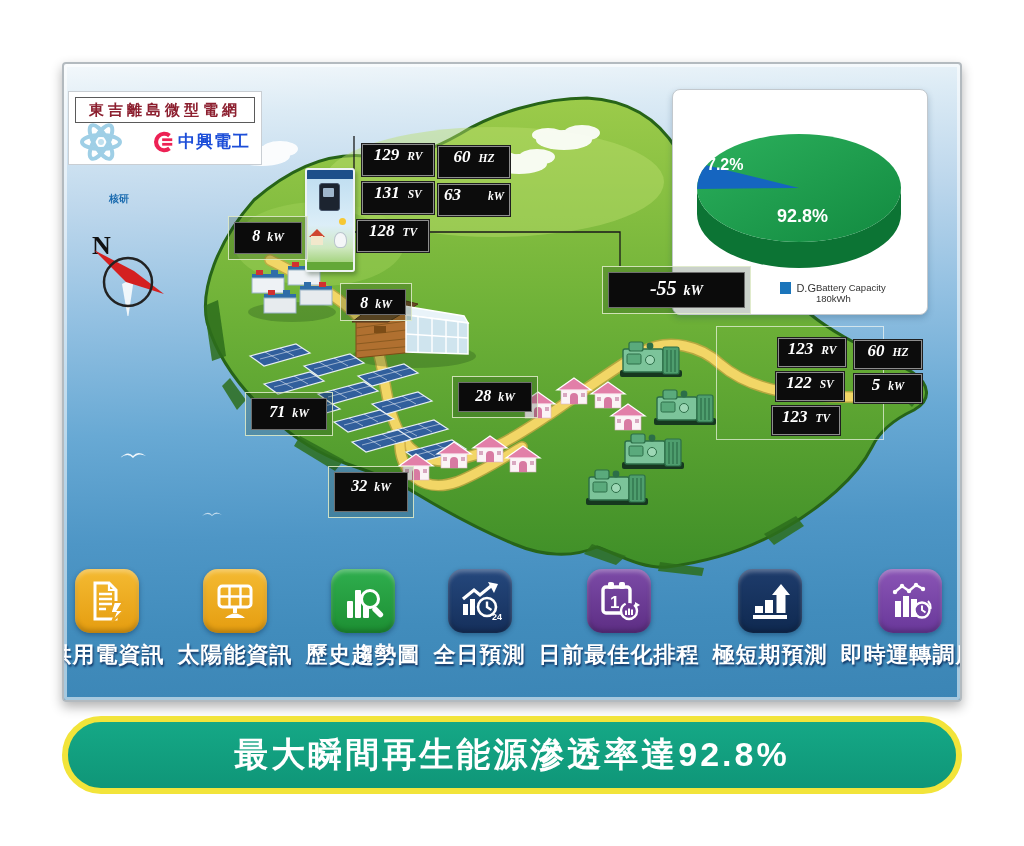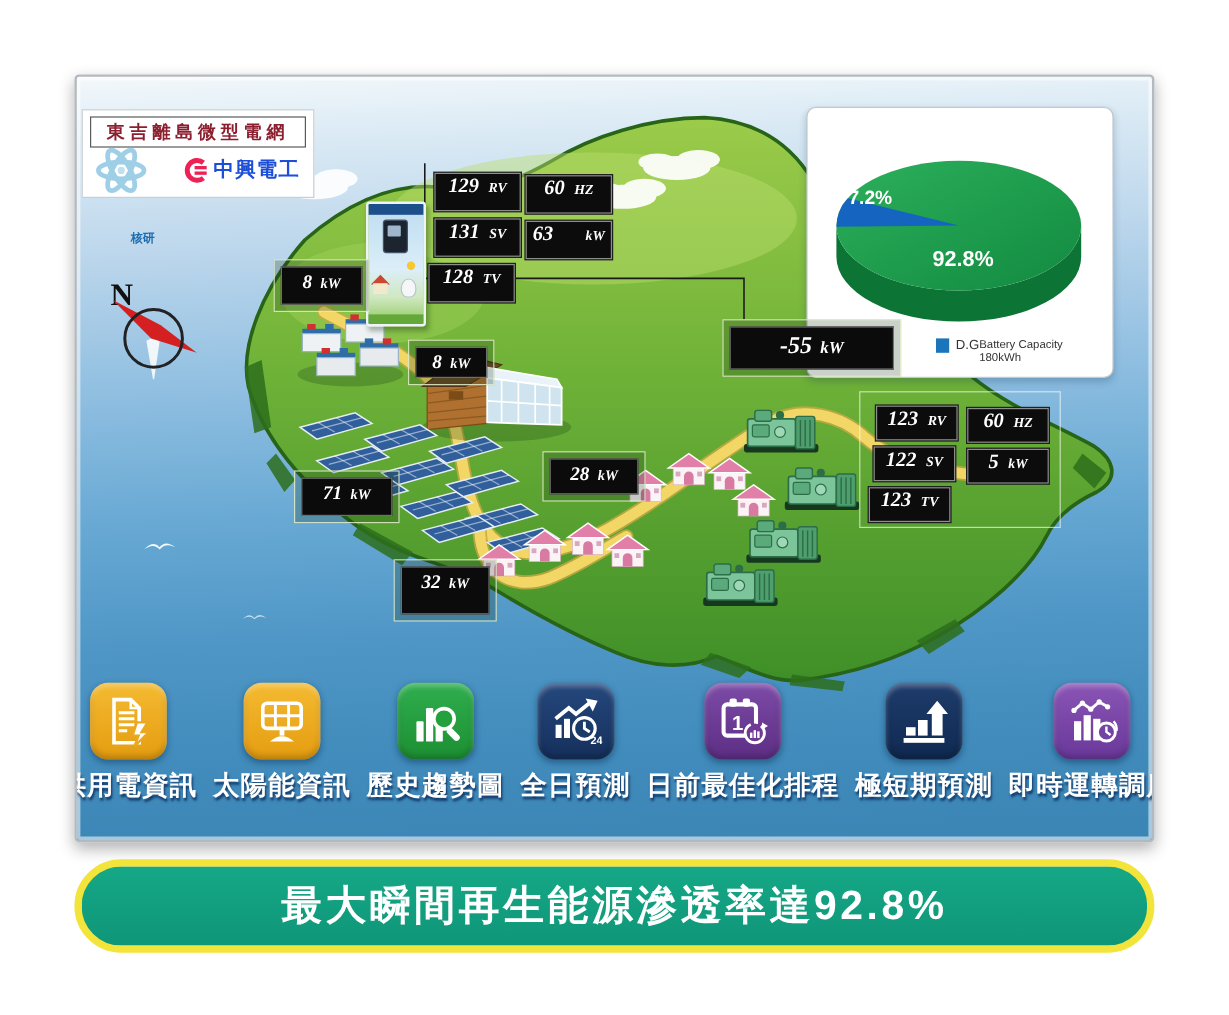--- a/index.html
+++ b/index.html
@@ -35,21 +35,21 @@
   .lg-note{margin-left:auto;margin-right:12px;font-size:9.5px;color:#333;}
   .pie-svg{position:absolute;left:0;top:6px;}
 
   
   .mb{position:absolute;background:#0c0c0c;border:1px solid #8d8d8d;box-shadow:0 0 0 1px #1f1f1f;
     color:#fff;display:flex;align-items:baseline;justify-content:center;
     font-family:"Liberation Serif",serif;font-style:italic;font-weight:700;}
   .mb .v{font-size:17px;}
   .mb .u{font-size:11.5px;margin-left:8px;}
   .mb.l{width:70px;height:30px;}
-  .mb.r{width:66px;height:27px;}
+  .mb.r{width:66px;height:27px;margin-left:48px;}
   .meter-frame{position:absolute;left:652px;top:262px;width:166px;height:112px;border:1px solid rgba(250,252,245,.65);}
 
   
   .kw-frame{position:absolute;border:1px solid rgba(228,240,205,.85);background:rgba(12,46,14,.22);padding:5px;box-sizing:border-box;}
   .kw-box{background:#0b0b0b;border:1px solid #6f6f6f;color:#fff;height:100%;box-sizing:border-box;
     font-family:"Liberation Serif",serif;font-style:italic;font-weight:700;
     display:flex;align-items:baseline;justify-content:center;padding:4px 8px;}
   .kw-box .v{font-size:16px;}
   .kw-box .u{font-size:12px;margin-left:7px;}
   .kw-big .v{font-size:20px;}

